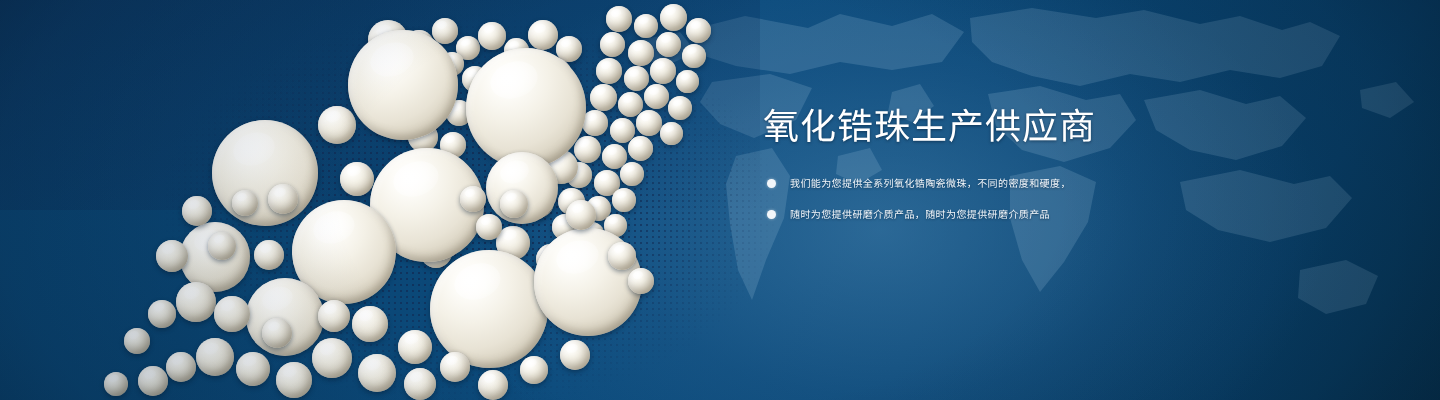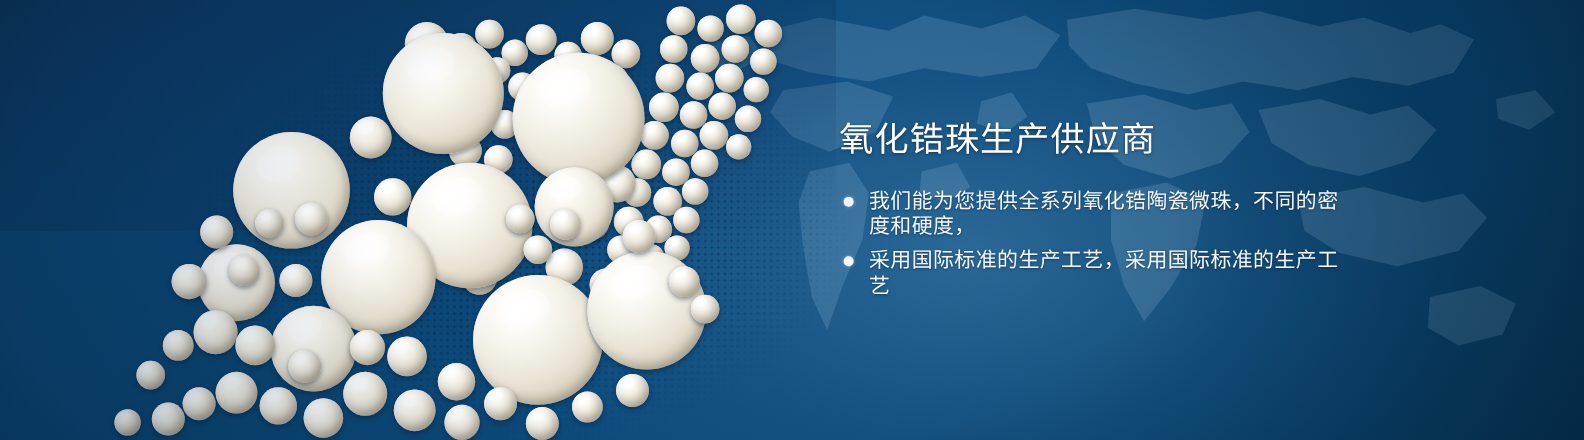--- a/index.html
+++ b/index.html
@@ -119,37 +119,37 @@
 
   
   .copy {
     position: absolute;
     left: 763px;
     top: 108px;
     width: 470px;
   }
   .headline {
     margin: 0;
-    font-size: 31px;
+    font-size: 36px;
     line-height: 38px;
     font-weight: 400;
     color: #ffffff;
     letter-spacing: 1px;
     text-shadow: 0 1px 3px rgba(3,24,45,0.55);
   }
   .bullet-list {
     list-style: none;
     margin: 26px 0 0 0;
     padding: 0;
   }
   .bullet-item {
     position: relative;
     padding-left: 27px;
     margin-bottom: 8px;
-    font-size: 19px;
+    font-size: 10px;
     line-height: 23px;
     color: #f4f8fc;
     letter-spacing: 0.4px;
     text-shadow: 0 1px 2px rgba(3,24,45,0.5);
   }
   .bullet-item:last-child { margin-bottom: 0; }
   .bullet-dot {
     position: absolute;
     left: 4px;
     top: 7px;
@@ -309,18 +309,18 @@
   <div class="copy">
     <h1 class="headline">氧化锆珠生产供应商</h1>
 
     <ul class="bullet-list">
       <li class="bullet-item">
         <span class="bullet-dot"></span>
         <span class="bullet-line">我们能为您提供全系列氧化锆陶瓷微珠，不同的密度和硬度，</span>
       </li>
       <li class="bullet-item">
         <span class="bullet-dot"></span>
-        <span class="bullet-line">采用国际标准的生产工艺，采用国际标准的生产工艺</span>
+        <span class="bullet-line">随时为您提供研磨介质产品，随时为您提供研磨介质产品</span>
       </li>
     </ul>
   </div>
 
 </div>
 
 </body></html>

